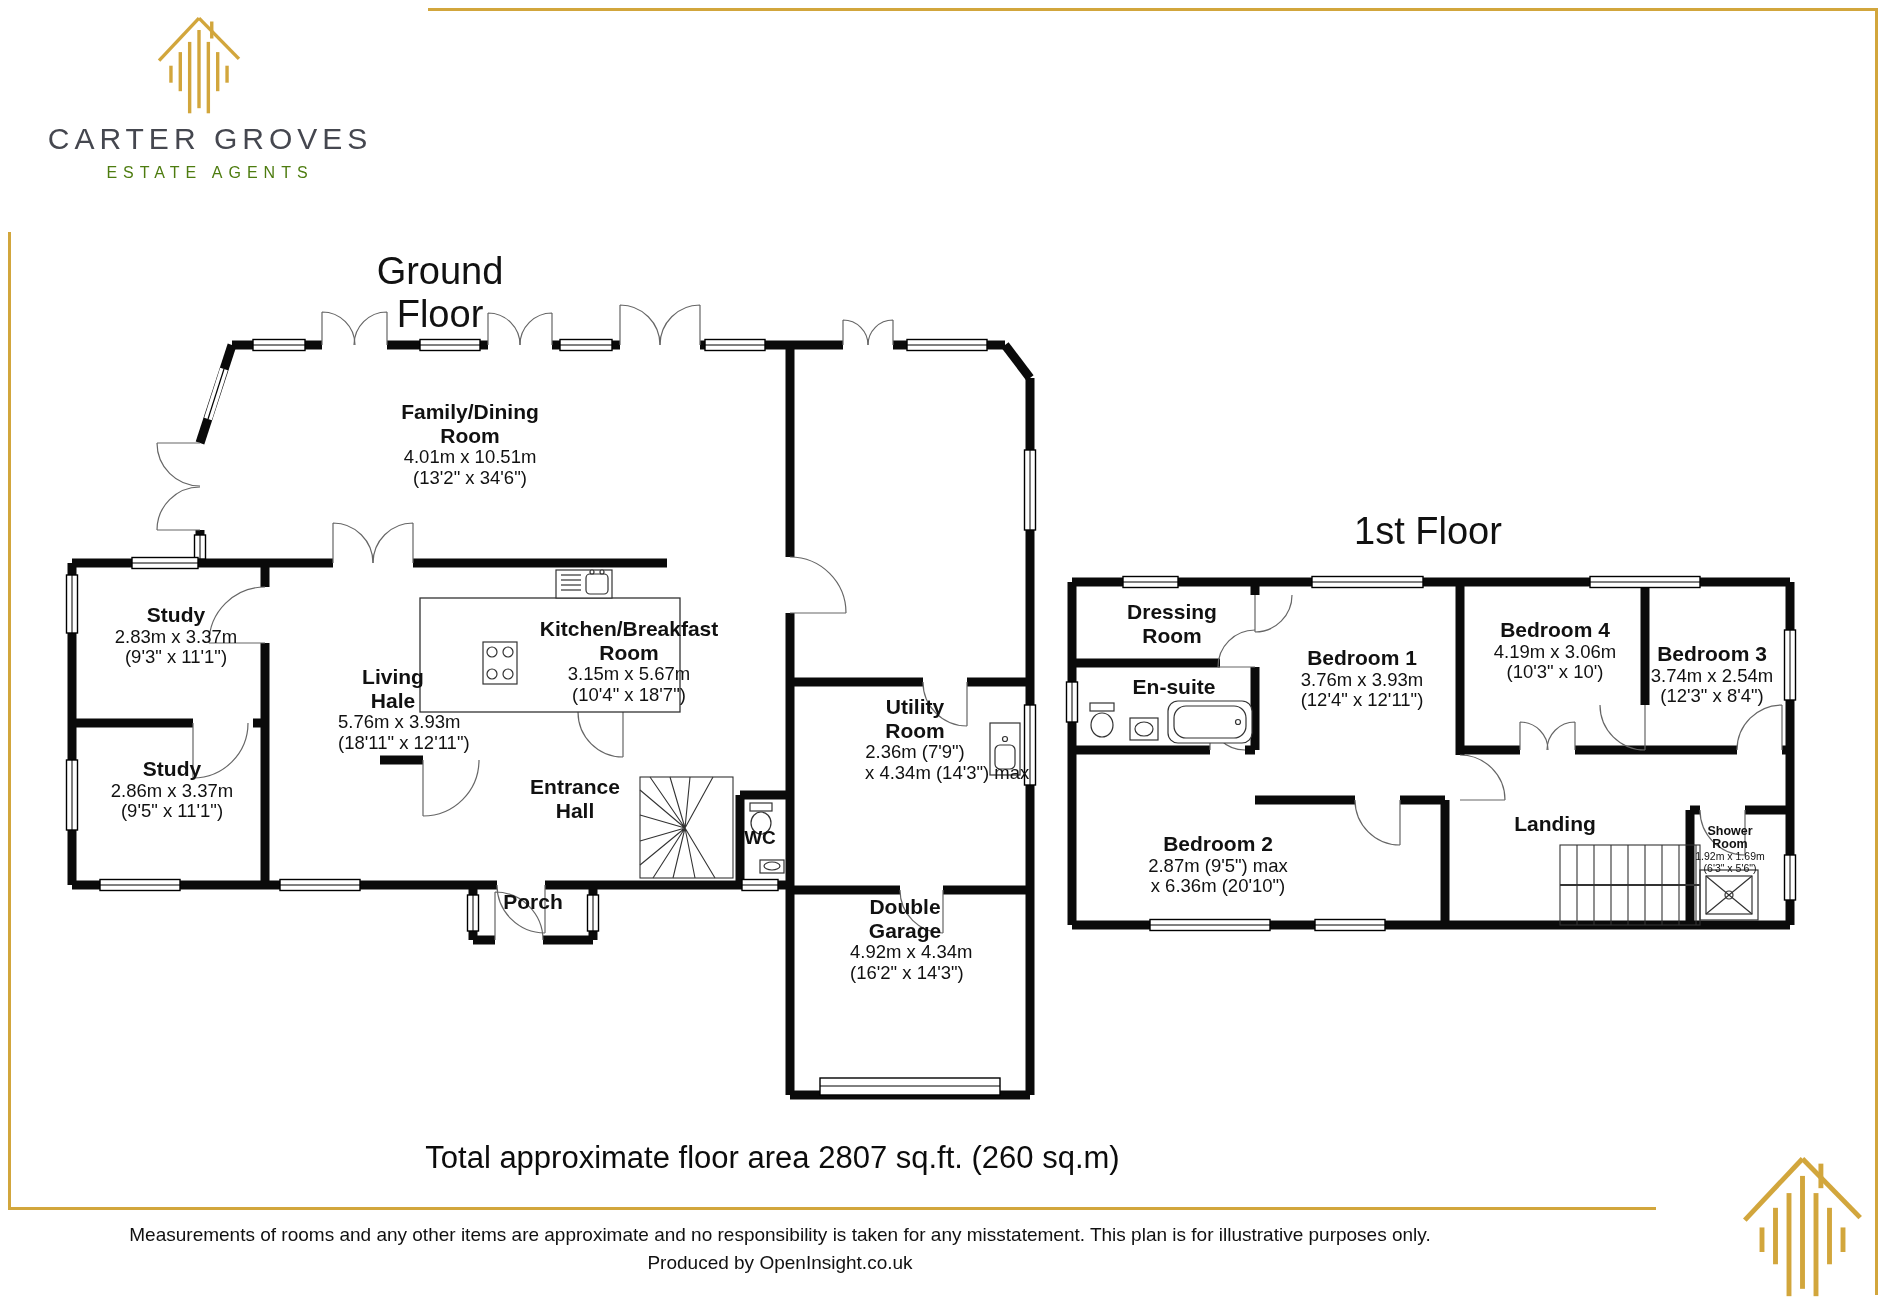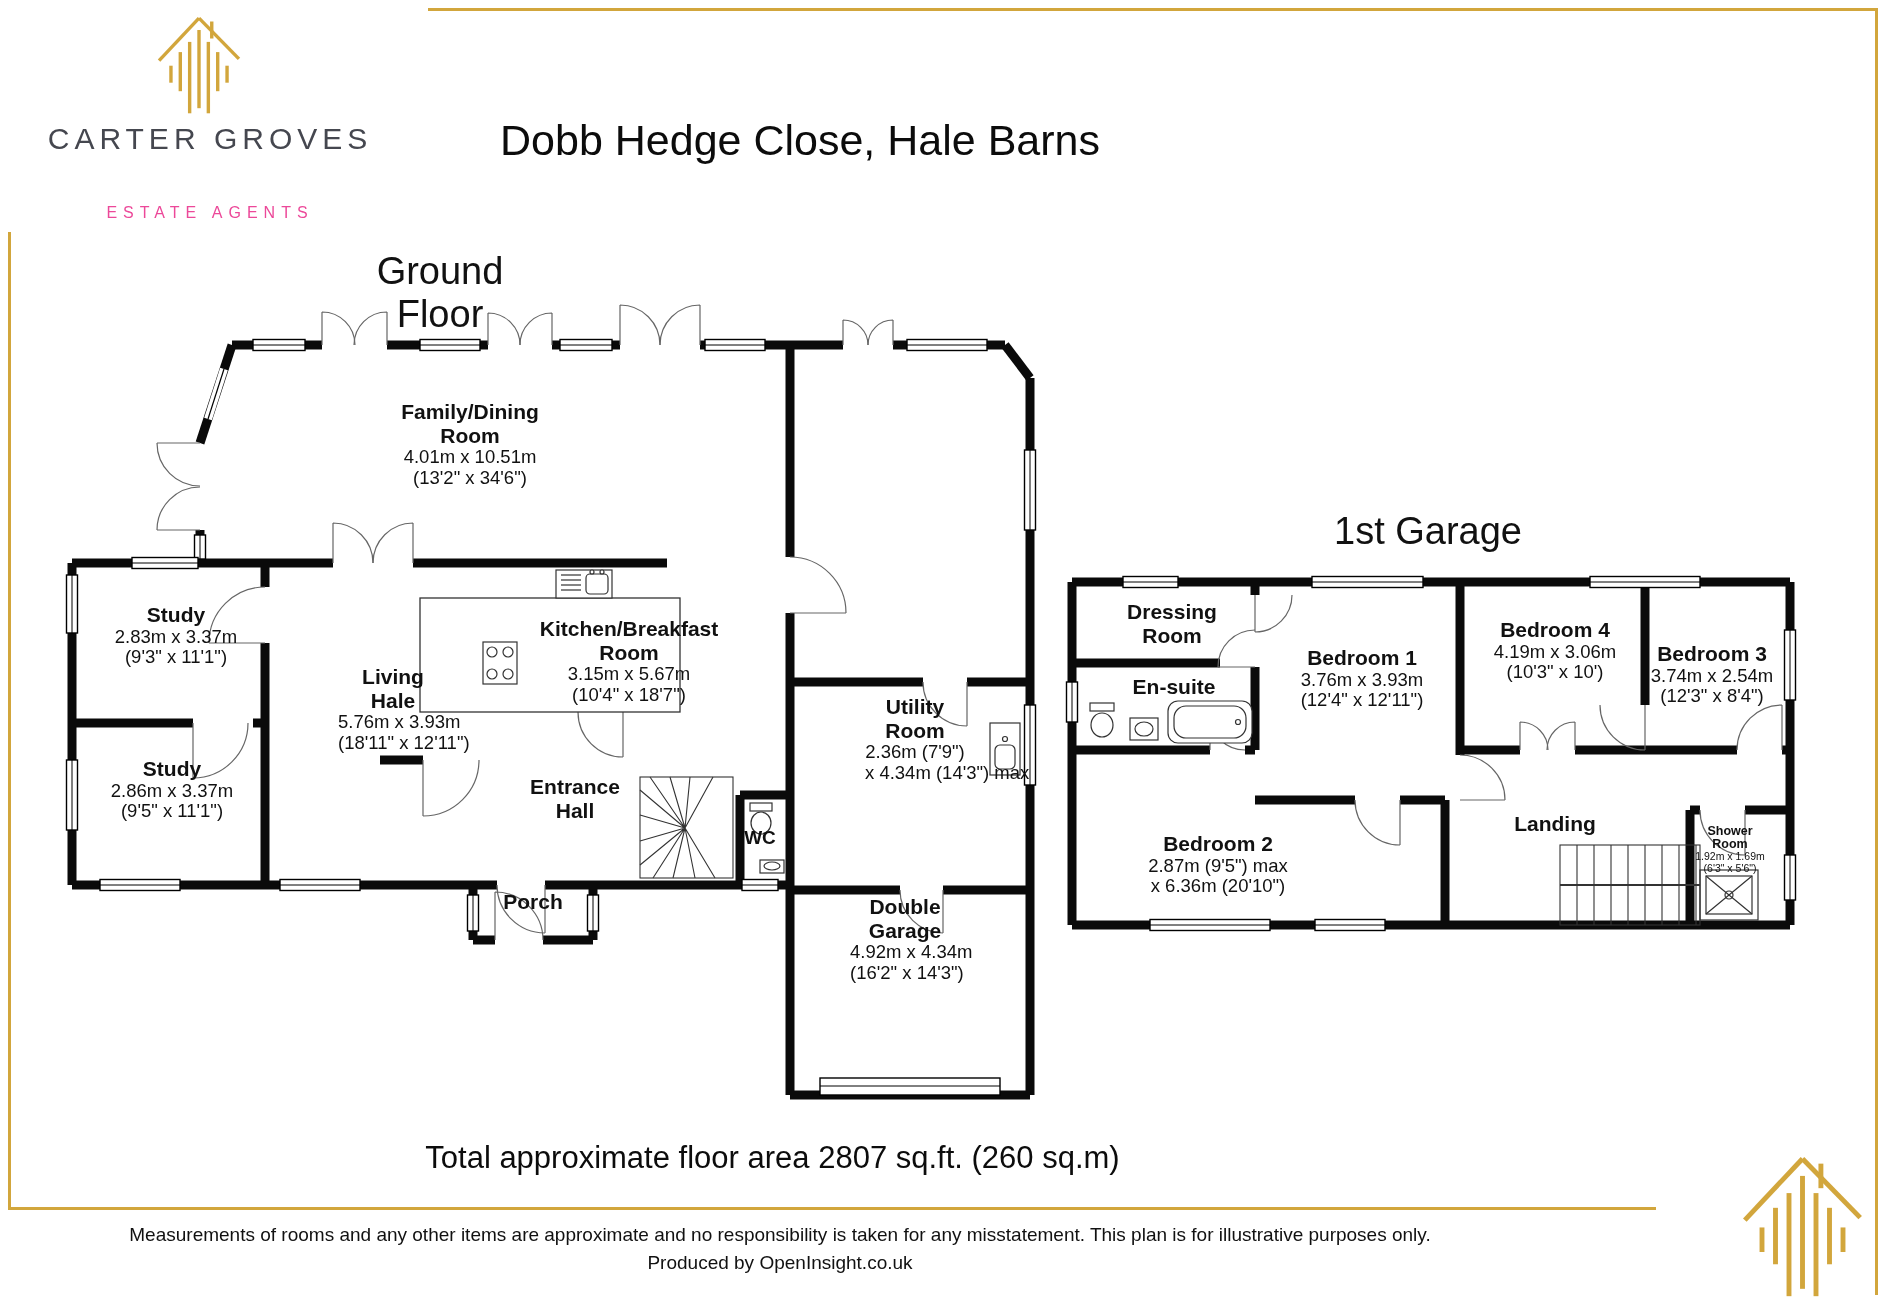--- a/index.html
+++ b/index.html
@@ -3,21 +3,21 @@
 <meta charset="utf-8">
 <style>
   html,body{margin:0;padding:0;background:#ffffff;}
   .page{position:relative;width:1889px;height:1303px;background:#fff;overflow:hidden;
         font-family:"Liberation Sans", sans-serif;color:#1a1a1a;}
   .goldline{position:absolute;background:#D2A63C;}
   .logo{position:absolute;left:20px;top:8px;width:380px;height:180px;}
   .logo-brand{position:absolute;left:0;top:114px;width:380px;text-align:center;
               font-size:30px;letter-spacing:5px;color:#45474f;}
   .logo-tagline{position:absolute;left:0;top:156px;width:380px;text-align:center;
-                font-size:16px;letter-spacing:6px;color:#ec4899;margin-top:40px;}
+                font-size:16px;letter-spacing:6px;color:#4d7c0f;}
   .page-title{position:absolute;left:400px;top:116px;width:800px;text-align:center;
               font-size:43px;color:#0c0c0c;}
   .floor-title{position:absolute;font-size:38px;color:#111;text-align:center;width:220px;}
   .plan{position:absolute;}
   .plan svg{position:absolute;left:0;top:0;}
   .room-label{position:absolute;text-align:center;line-height:1.12;color:#111;}
   .room-name{font-weight:bold;font-size:21px;}
   .room-dims{font-size:18.5px;white-space:nowrap;}
   .room-label.small .room-name{font-size:12.5px;line-height:1.05;}
   .room-label.small .room-dims{font-size:10.5px;}
@@ -50,24 +50,23 @@
         <path d="M55,20 V112"></path>
           <path d="M66,34 V118"></path>
           <path d="M77,46 V92"></path>
           <path d="M88,62 V82"></path>
       </g>
     </svg>
     <div class="logo-brand">CARTER GROVES</div>
     <div class="logo-tagline">ESTATE AGENTS</div>
   </div>
 
-  <div class="page-title">Dobb Hedge Close, Hale Barns</div>
 
   <div class="floor-title" style="left:330px;top:250px;">Ground Floor</div>
-  <div class="floor-title" style="left:1318px;top:510px;">1st Garage</div>
+  <div class="floor-title" style="left:1318px;top:510px;">1st Floor</div>
 
   <div class="plan" style="left:55px;top:245px;width:990px;height:860px;">
     <svg width="990" height="860" viewBox="0 0 990 860">
 
       <g stroke="#0a0a0a" stroke-width="9" fill="none">
         <path d="M177,100 H267 M332,100 H433 M497,100 H565 M645,100 H788 M838,100 H950"></path>
         <path d="M950,100 L975,133"></path>
         <path d="M975,133 V850"></path>
         <path d="M975,850 H735"></path>
         <path d="M735,100 V312 M735,368 V850"></path>

